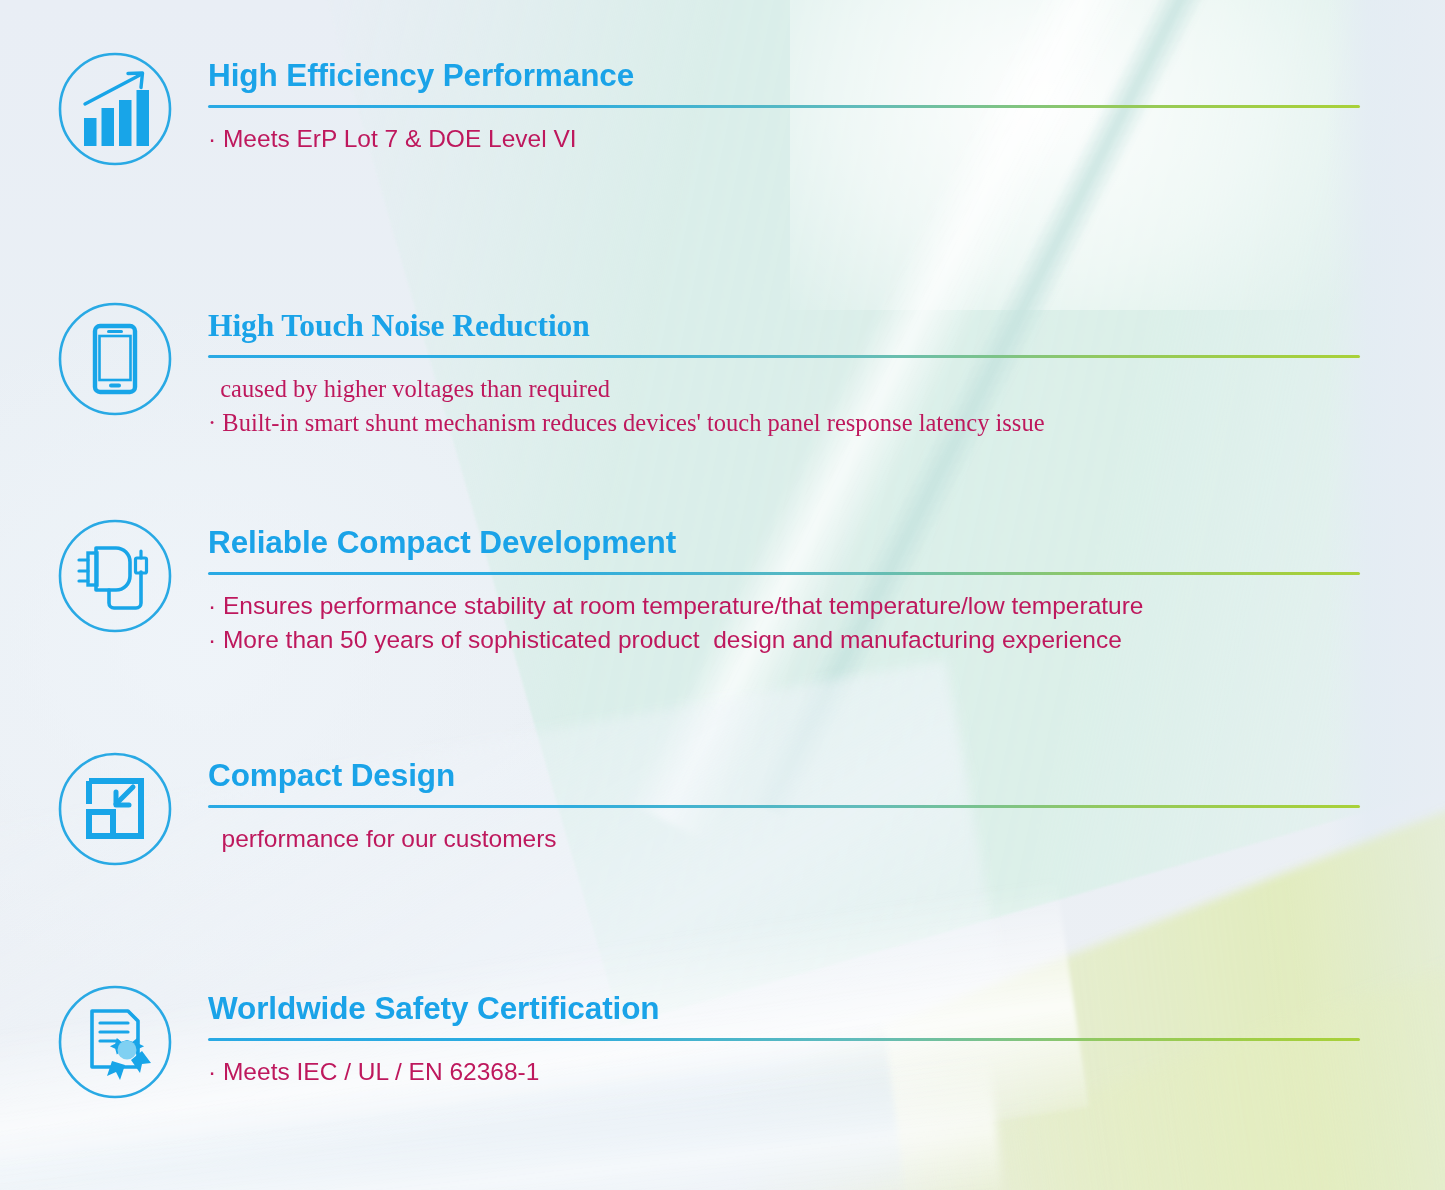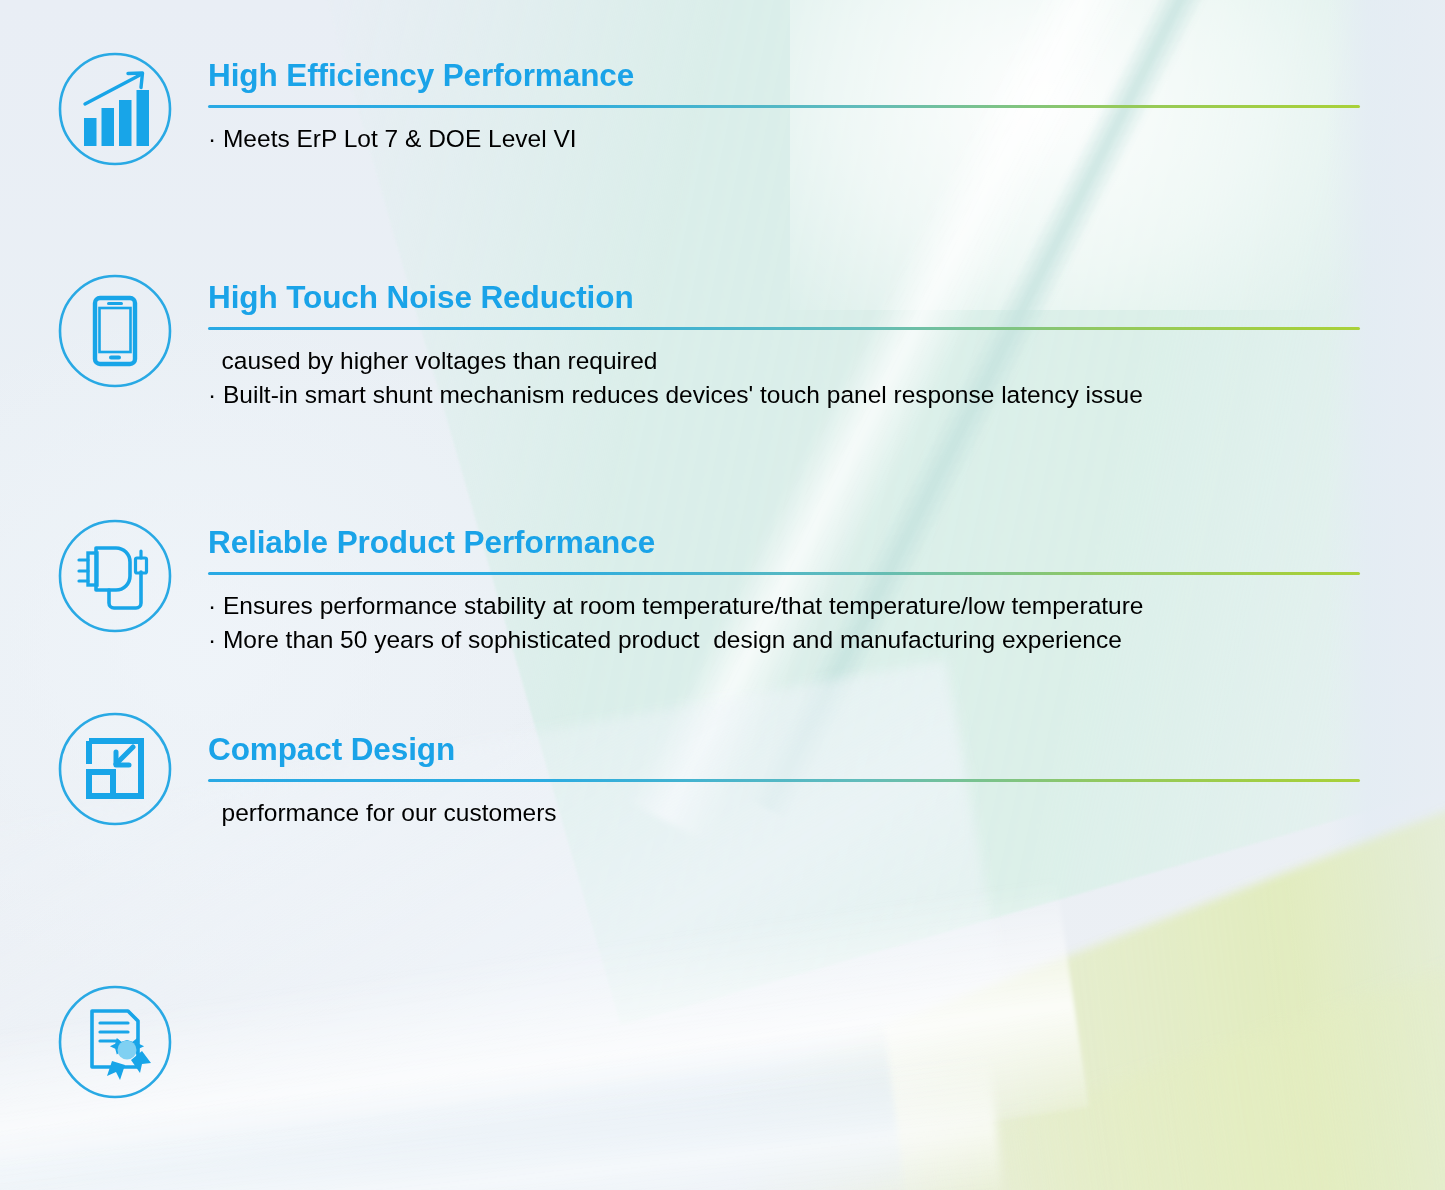--- a/index.html
+++ b/index.html
@@ -183,37 +183,37 @@
     margin-top:12px;
     border-radius:2px;
     background:linear-gradient(90deg,#29a9e4 0%,#2cace0 30%,#62bcba 57%,#93c95e 78%,#a4cf3e 95%,#a9d13a 100%);
   }
 
   .feat-lines{
     margin-top:14px;
   }
 
   .feat-line{
-    color:#000000;
+    color:#be185d;
     font-size:24.5px;
     line-height:1.39;
     white-space:pre;
   }
 
   
   #feature-0 { left:54px;  top:48px;  }
   #feature-0 .feat-rule{ width:1152px; }
 
-  #feature-1 { left:54px;  top:270px; }
+  #feature-1 { left:54px;  top:298px;font-family:Liberation Serif, serif; }
   #feature-1 .feat-rule{ width:1152px; }
 
   #feature-2 { left:54px;  top:515px; }
   #feature-2 .feat-rule{ width:1152px; }
 
-  #feature-3 { left:54px;  top:708px;align-items:flex-end; }
+  #feature-3 { left:54px;  top:748px; }
   #feature-3 .feat-rule{ width:1152px; }
 
   #feature-4 { left:54px;  top:981px; }
   #feature-4 .feat-rule{ width:1152px; }
 </style>
 </head>
 <body>
 
 <div class="bg-root">
   <div class="bg-left-soft"></div>
@@ -279,21 +279,21 @@
         <circle cx="61" cy="61" r="55" fill="none" stroke="#29a9e4" stroke-width="2.6"></circle>
         <path d="M42 33 H62 a14 14 0 0 1 14 14 V61 a14 14 0 0 1 -14 14 H42 Z" fill="none" stroke="#18a5e8" stroke-width="3.6" stroke-linejoin="round"></path>
         <rect x="34" y="38" width="9" height="32" fill="none" stroke="#18a5e8" stroke-width="3.4"></rect>
         <path d="M25 45 H34 M25 56 H34 M25 66 H34" fill="none" stroke="#18a5e8" stroke-width="3.2" stroke-linecap="round"></path>
         <path d="M55 75 V88 a5 5 0 0 0 5 5 H82 a5 5 0 0 0 5 -5 V57" fill="none" stroke="#18a5e8" stroke-width="3.6" stroke-linecap="round" stroke-linejoin="round"></path>
         <rect x="81.5" y="43" width="11" height="15" rx="1.5" fill="none" stroke="#18a5e8" stroke-width="3.2"></rect>
         <path d="M87 36 V43" fill="none" stroke="#18a5e8" stroke-width="3.2" stroke-linecap="round"></path>
       </svg>
     </div>
     <div class="feat-body">
-      <div class="feat-title">Reliable Product Performance</div>
+      <div class="feat-title">Reliable Compact Development</div>
       <div class="feat-rule"></div>
       <div class="feat-lines">
         <div class="feat-line">· Ensures performance stability at room temperature/that temperature/low temperature</div>
         <div class="feat-line">· More than 50 years of sophisticated product  design and manufacturing experience</div>
       </div>
     </div>
   </div>
 
   <div class="feature" id="feature-3">
     <div class="icon-wrap">
@@ -320,15 +320,22 @@
       <svg width="122" height="122" viewBox="0 0 122 122" aria-hidden="true">
         <circle cx="61" cy="61" r="55" fill="none" stroke="#29a9e4" stroke-width="2.6"></circle>
         <path d="M38 30 H74 L84 40 V86 H38 Z" fill="none" stroke="#18a5e8" stroke-width="3.6" stroke-linejoin="round"></path>
         <path d="M46 42 H74 M46 51 H74 M46 60 H64" fill="none" stroke="#18a5e8" stroke-width="3.2" stroke-linecap="round"></path>
         <path d="M58 80 L53 95 L62 91 L66 99 L71 84 Z" fill="#18a5e8"></path>
         <path d="M77 79 L86 92 L88 83 L97 82 L88 70 Z" fill="#18a5e8"></path>
         <path d="M73 59 l5.6 1.7 4.6 -3.6 1.6 5.7 5.3 2.5 -5.3 2.5 -1.6 5.7 -4.6 -3.6 -5.6 1.7 -5.6 -1.7 -4.6 3.6 -1.6 -5.7 -5.3 -2.5 5.3 -2.5 1.6 -5.7 4.6 3.6 Z" fill="#18a5e8"></path>
         <circle cx="73" cy="69" r="9.5" fill="#7fd0f2"></circle>
       </svg>
     </div>
+    <div class="feat-body">
+      <div class="feat-title">Worldwide Safety Certification</div>
+      <div class="feat-rule"></div>
+      <div class="feat-lines">
+        <div class="feat-line">· Meets IEC / UL / EN 62368-1</div>
+      </div>
+    </div>
   </div>
 
 </div>
 
 </body></html>

